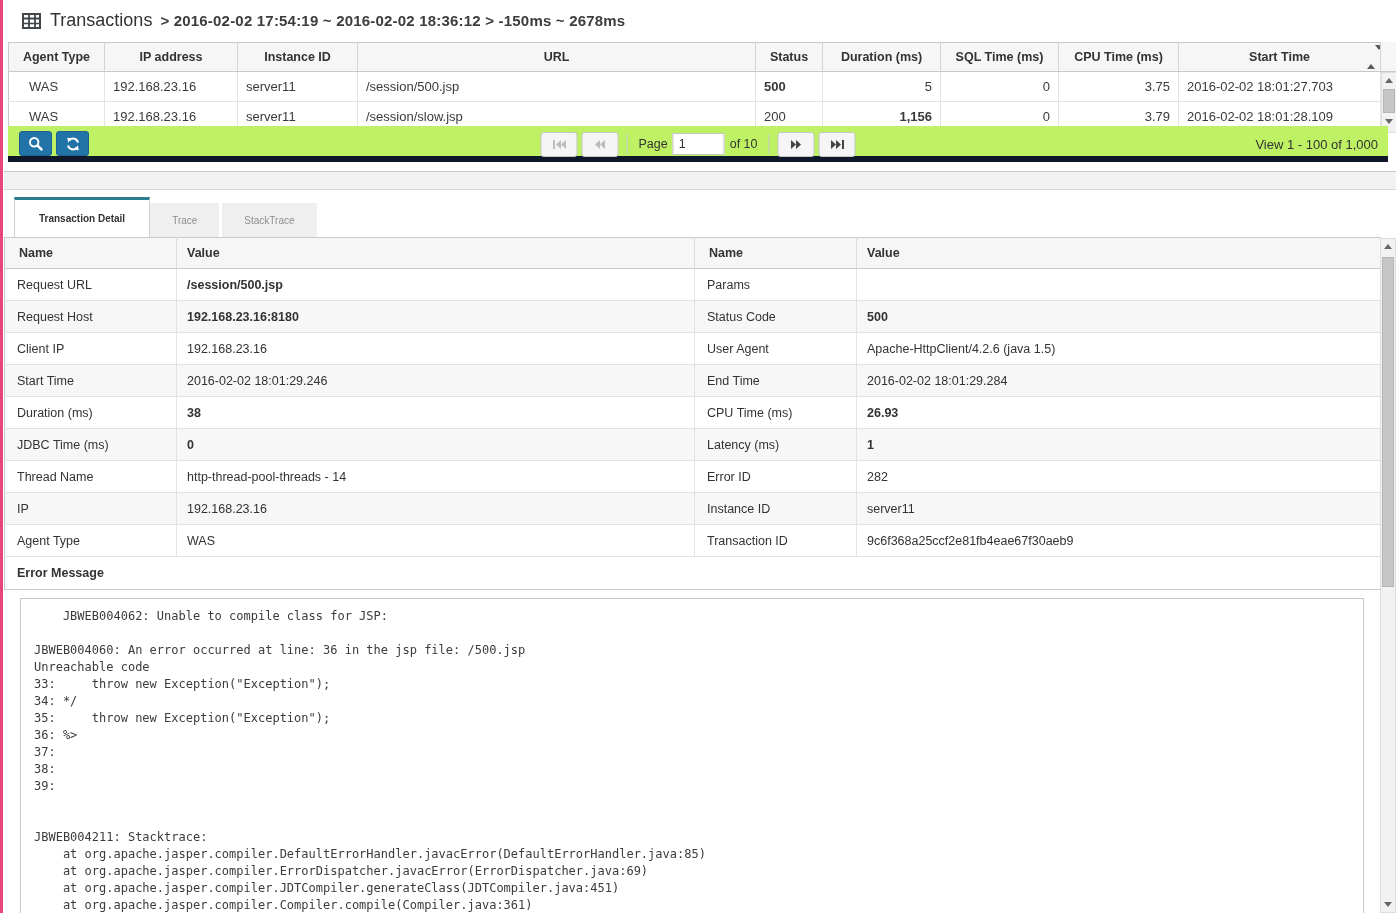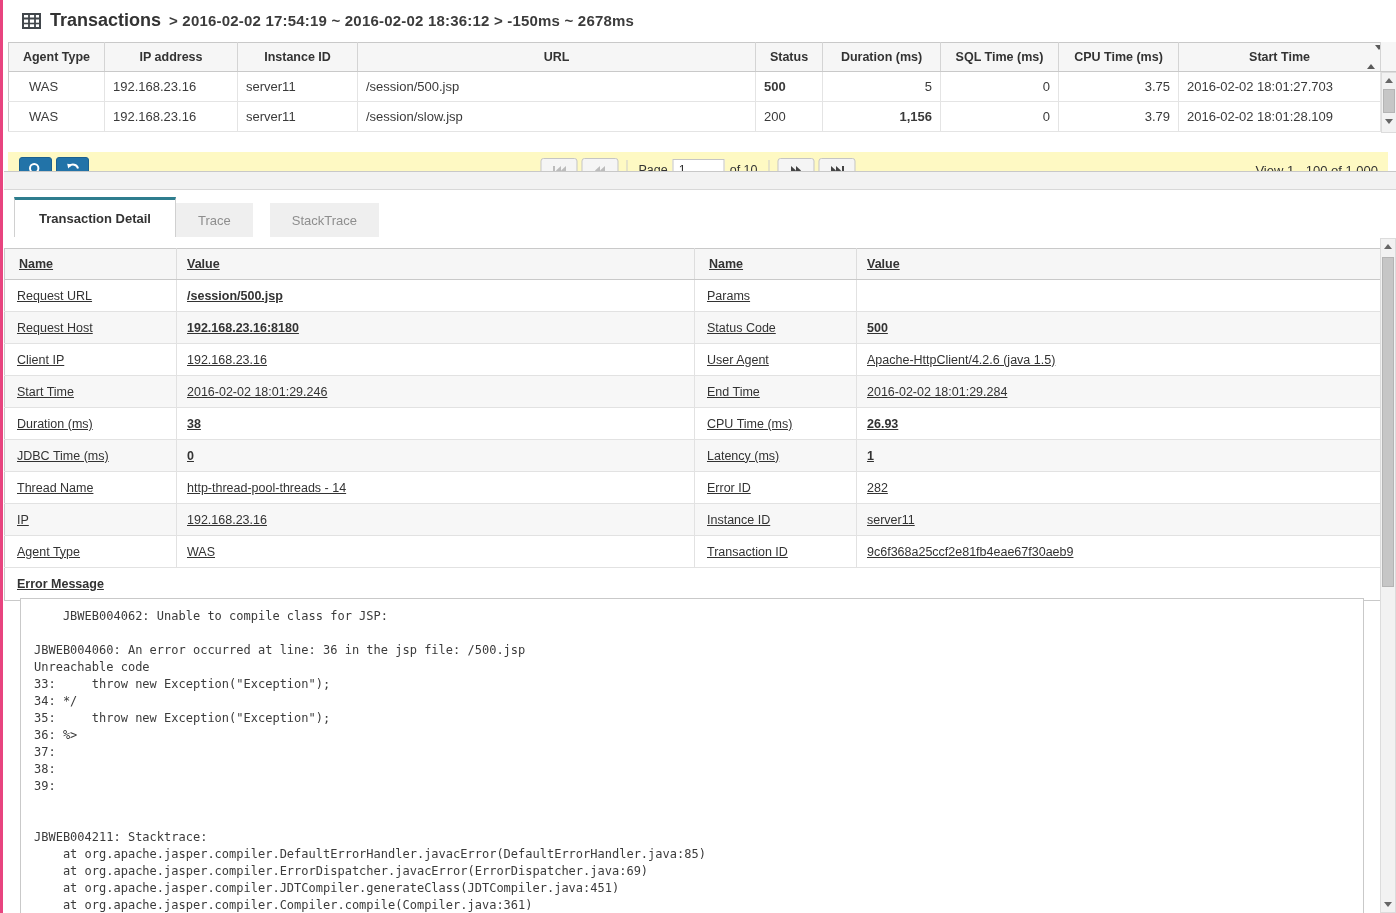--- a/index.html
+++ b/index.html
@@ -6,21 +6,21 @@
   html,body { margin:0; padding:0; }
   body {
     width:1396px; height:913px; overflow:hidden; position:relative;
     background:#fff; font-family:"Liberation Sans", sans-serif; color:#333;
   }
   .pink-edge { position:absolute; left:0; top:0; width:3px; height:913px; background:#e8447f; z-index:50; }
 
   
   .titlebar { position:absolute; left:4px; top:0; height:41px; right:0; background:#fff;
     display:flex; align-items:center; padding-left:18px; }
-  .titlebar .title { font-size:18px; font-weight:bold; color:#333; margin-left:9px; }
+  .titlebar .title { font-size:18px; font-weight:normal; color:#333; margin-left:9px; }
   .titlebar .path  { font-size:15px; font-weight:bold; color:#3c3c3c; margin-left:8px; letter-spacing:.2px; }
 
   
   .grid-wrap { position:absolute; left:8px; top:42px; width:1373px; }
   table.grid { border-collapse:collapse; table-layout:fixed; width:1372px; border:1px solid #c9c9c9; }
   table.grid th {
     height:29px; background:#f6f6f6; border-right:1px solid #d4d4d4; border-bottom:1px solid #c9c9c9;
     font-size:12.5px; font-weight:bold; color:#333; text-align:center; padding:0 4px; overflow:hidden; white-space:nowrap;
     position:relative;
   }
@@ -49,22 +49,22 @@
   .sb-thumb { width:12px; margin:1px auto; background:#c6c6c6; border:1px solid #b4b4b4; }
   .grid-vscroll { left:1381px; top:72px; height:61px; }
   .grid-vscroll .sb-thumb { height:24px; }
   .grid-corner { position:absolute; left:1381px; top:42px; width:15px; height:30px; background:#f6f6f6; border-bottom:1px solid #c9c9c9; }
   .detail-vscroll { left:1380px; top:238px; height:675px; }
   .detail-vscroll .sb-track { position:relative; height:641px; }
   .detail-vscroll .sb-thumb { height:330px; position:absolute; top:2px; left:1px; }
   .detail-vscroll .sb-btn.bottom { position:absolute; bottom:0; left:0; }
 
   
-  .pager { position:absolute; left:8px; top:152px; width:1380px; height:36px; background:#fef9c3;
-    border-bottom:1px solid #0f172a; }
+  .pager { position:absolute; left:8px; top:126px; width:1380px; height:36px; background:#bef264;
+    border-bottom:6px solid #0f172a; }
   .btn-blue { position:absolute; top:5px; width:33px; height:25px; background:#2273a8; border:1px solid #1c618f;
     border-radius:3px; display:flex; align-items:center; justify-content:center; cursor:pointer; padding:0; }
   .btn-search { left:11px; }
   .btn-refresh { left:48px; }
   .pag-center { position:absolute; left:50%; top:5px; transform:translateX(-50%);
     display:flex; align-items:center; height:26px; }
   .nav-btn { width:37px; height:25px; background:#f5f5f5; border:1px solid #c5c5c5; border-radius:3px;
     display:flex; align-items:center; justify-content:center; margin:0 2px; padding:0; cursor:pointer; color:#444; }
   .nav-btn.disabled { color:#bcbcbc; cursor:default; }
   .vsep { width:1px; height:20px; background:#ccc; margin:0 6px; }
@@ -72,30 +72,30 @@
   .page-input { width:52px; height:22px; border:1px solid #c5c5c5; font-size:12.5px; padding:0 5px;
     font-family:"Liberation Sans", sans-serif; color:#333; }
   .view-info { position:absolute; right:10px; top:11px; font-size:13px; color:#333; }
 
   
   .splitter { position:absolute; left:4px; right:0; top:171px; height:19px; background:#f2f2f2;
     border-top:1px solid #c8c8c8; border-bottom:1px solid #d8d8d8; cursor:row-resize; }
 
   
   .tabs { position:absolute; left:4px; right:16px; top:197px; height:40px; display:flex; background:#fff; }
-  .tab { display:flex; align-items:center; justify-content:flex-end; font-size:13px; cursor:pointer; }
+  .tab { display:flex; align-items:center; justify-content:flex-end; font-size:10px; cursor:pointer; }
   .tab.active { margin-left:10px; height:40px; padding:0 24px; background:#fff; font-weight:bold; color:#333;
     border-left:1px solid #d0d0d0; border-right:1px solid #d0d0d0; border-top:3px solid #2e7d8e; }
   .tab.inactive { margin-top:6px; height:34px; padding:0 22px; background:#efefef; color:#8e8e8e; }
-  .tab.inactive + .tab.inactive { margin-left:17px; }
+  .tab.inactive + .tab.inactive { margin-left:3px; }
   .tab.inactive:first-of-type { margin-left:5px; }
 
   
-  table.detail { position:absolute; left:4px; top:248px; width:1376px; border-collapse:collapse; table-layout:fixed;
-    border:1px solid #c9c9c9;text-decoration:underline; }
+  table.detail { position:absolute; left:4px; top:237px; width:1376px; border-collapse:collapse; table-layout:fixed;
+    border:1px solid #c9c9c9; }
   table.detail th { height:31px; background:#f6f6f6; border-bottom:1px solid #c9c9c9; border-right:1px solid #ddd;
     font-size:12.5px; font-weight:bold; color:#333; text-align:left; padding:0 0 0 14px; }
   table.detail th.val { padding-left:10px; }
   table.detail td { height:32px; border-bottom:1px solid #e2e2e2; border-right:1px solid #e2e2e2;
     font-size:12.5px; color:#333; padding:0 0 0 12px; white-space:nowrap; overflow:hidden; }
   table.detail td.val { padding-left:10px; }
   table.detail td:last-child, table.detail th:last-child { border-right:none; }
   table.detail tbody tr:nth-child(even) td { background:#f7f7f7; }
   table.detail tr.err-row td { background:#fff !important; font-weight:bold; border-bottom:none; height:33px; }
 

